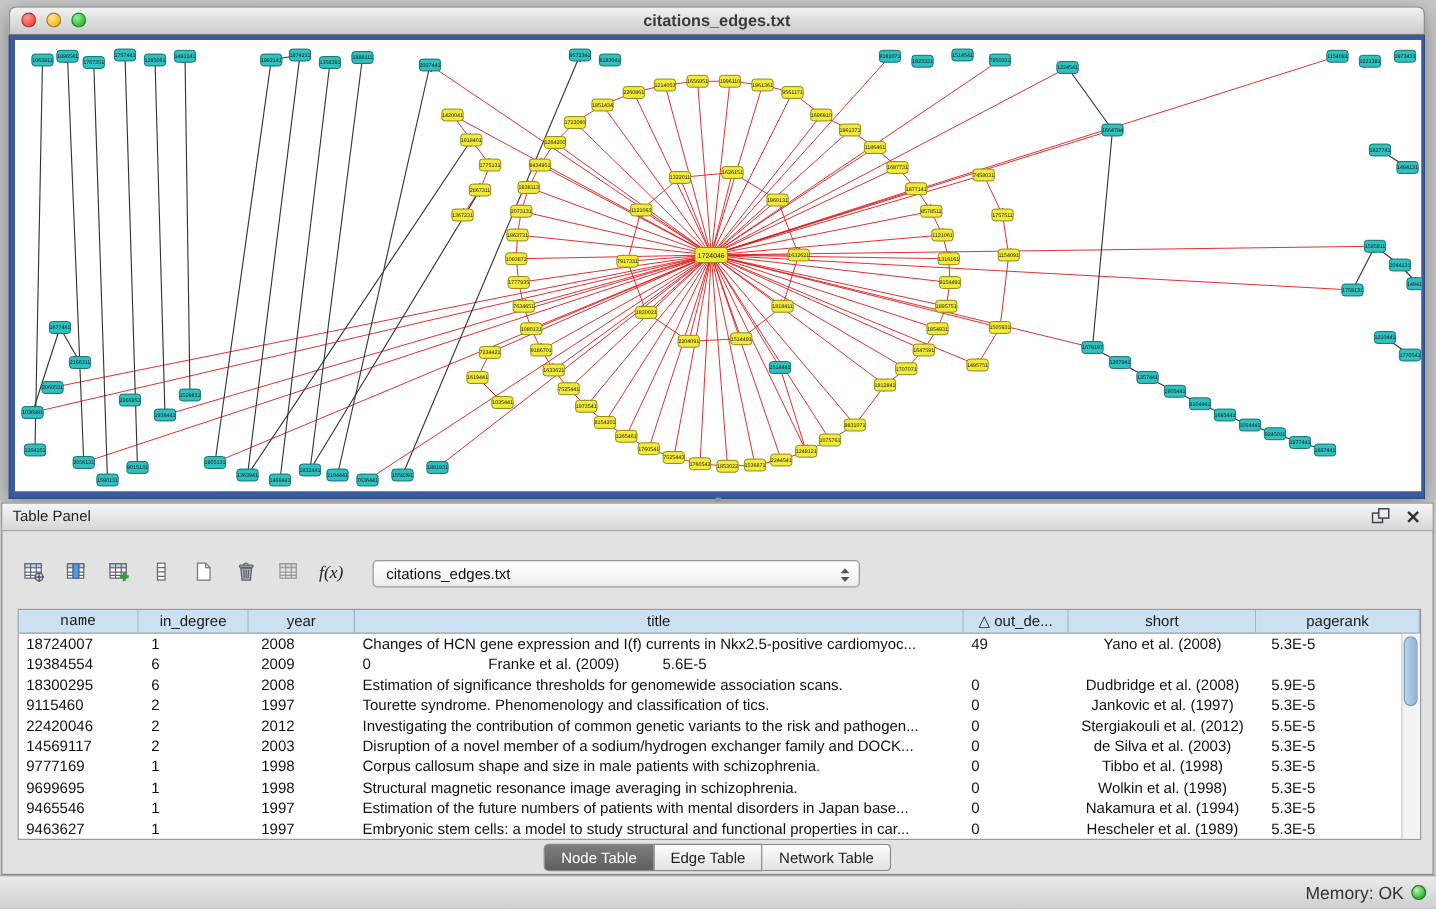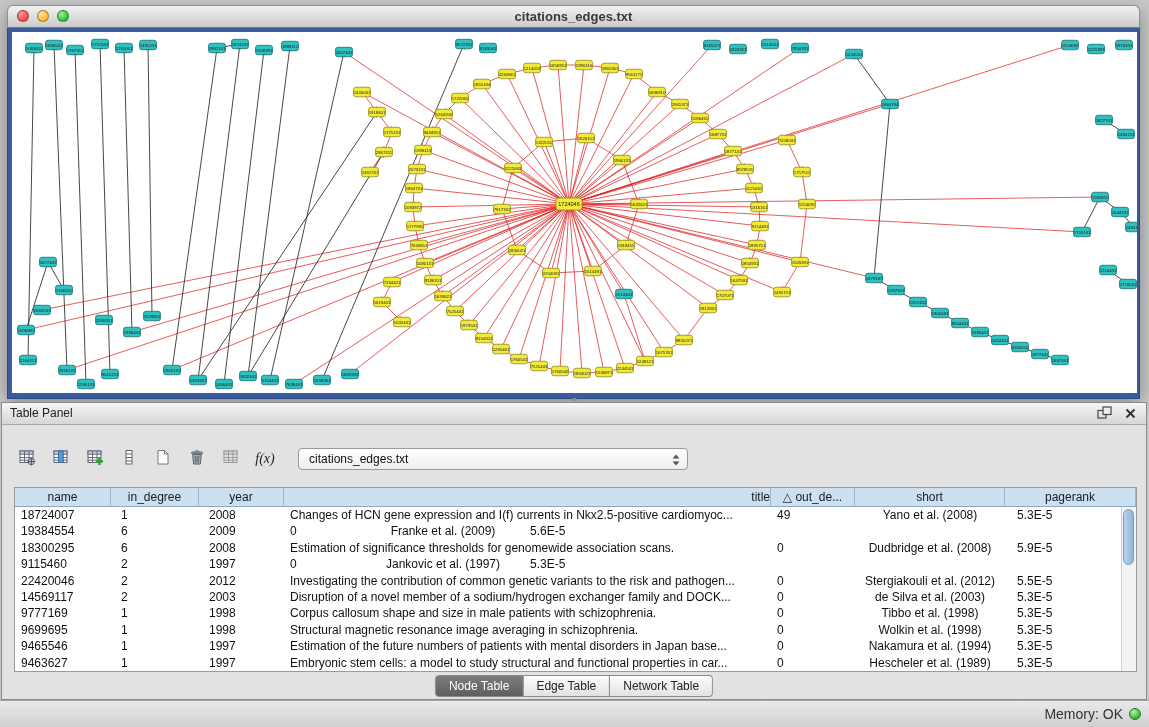--- a/index.html
+++ b/index.html
@@ -947,24 +947,24 @@
         <svg width="14" height="16" viewBox="0 0 14 16">
           <path d="M3.5 6.5 L7 2.5 L10.5 6.5 Z" fill="#555"></path>
           <path d="M3.5 9.5 L7 13.5 L10.5 9.5 Z" fill="#555"></path>
         </svg>
       </span>
     </span>
   </div>
 
   <div class="table-wrap">
     <div class="thead" id="thead">
-        <div class="th" style="width: 96px;">name</div>
+        <div class="th" style="width: 96px; font-family: Liberation Mono, monospace;">name</div>
         <div class="th" style="width: 88px;">in_degree</div>
         <div class="th" style="width: 85px;">year</div>
-        <div class="th" style="width: 487px; text-align: right;">title</div>
+        <div class="th" style="width: 487px;">title</div>
         <div class="th" style="width: 84px;">△ out_de...</div>
         <div class="th" style="width: 150px;">short</div>
         <div class="th" style="flex: 1 1 0%;">pagerank</div>
       </div>
     <div class="tbody" id="tbody">
         <div class="tr">
           <div class="td c0" style="width: 96px;">18724007</div>
           <div class="td c1" style="width: 88px;">1</div>
           <div class="td c2" style="width: 85px;">2008</div>
           <div class="td c3" style="width: 487px;">Changes of HCN gene expression and I(f) currents in Nkx2.5-positive cardiomyoc...</div>
@@ -986,20 +986,21 @@
           <div class="td c2" style="width: 85px;">2008</div>
           <div class="td c3" style="width: 487px;">Estimation of significance thresholds for genomewide association scans.</div>
           <div class="td c4" style="width: 84px;">0</div>
           <div class="td c5" style="width: 150px;">Dudbridge et al. (2008)</div>
           <div class="td c6" style="flex: 1 1 0%;">5.9E-5</div>
         </div>
         <div class="tr">
           <div class="td c0" style="width: 96px;">9115460</div>
           <div class="td c1" style="width: 88px;">2</div>
           <div class="td c2" style="width: 85px;">1997</div>
+          <div class="td c3" style="width: 487px;">Tourette syndrome. Phenomenology and classification of tics.</div>
           <div class="td c4" style="width: 84px;">0</div>
           <div class="td c5" style="width: 150px;">Jankovic et al. (1997)</div>
           <div class="td c6" style="flex: 1 1 0%;">5.3E-5</div>
         </div>
         <div class="tr">
           <div class="td c0" style="width: 96px;">22420046</div>
           <div class="td c1" style="width: 88px;">2</div>
           <div class="td c2" style="width: 85px;">2012</div>
           <div class="td c3" style="width: 487px;">Investigating the contribution of common genetic variants to the risk and pathogen...</div>
           <div class="td c4" style="width: 84px;">0</div>

